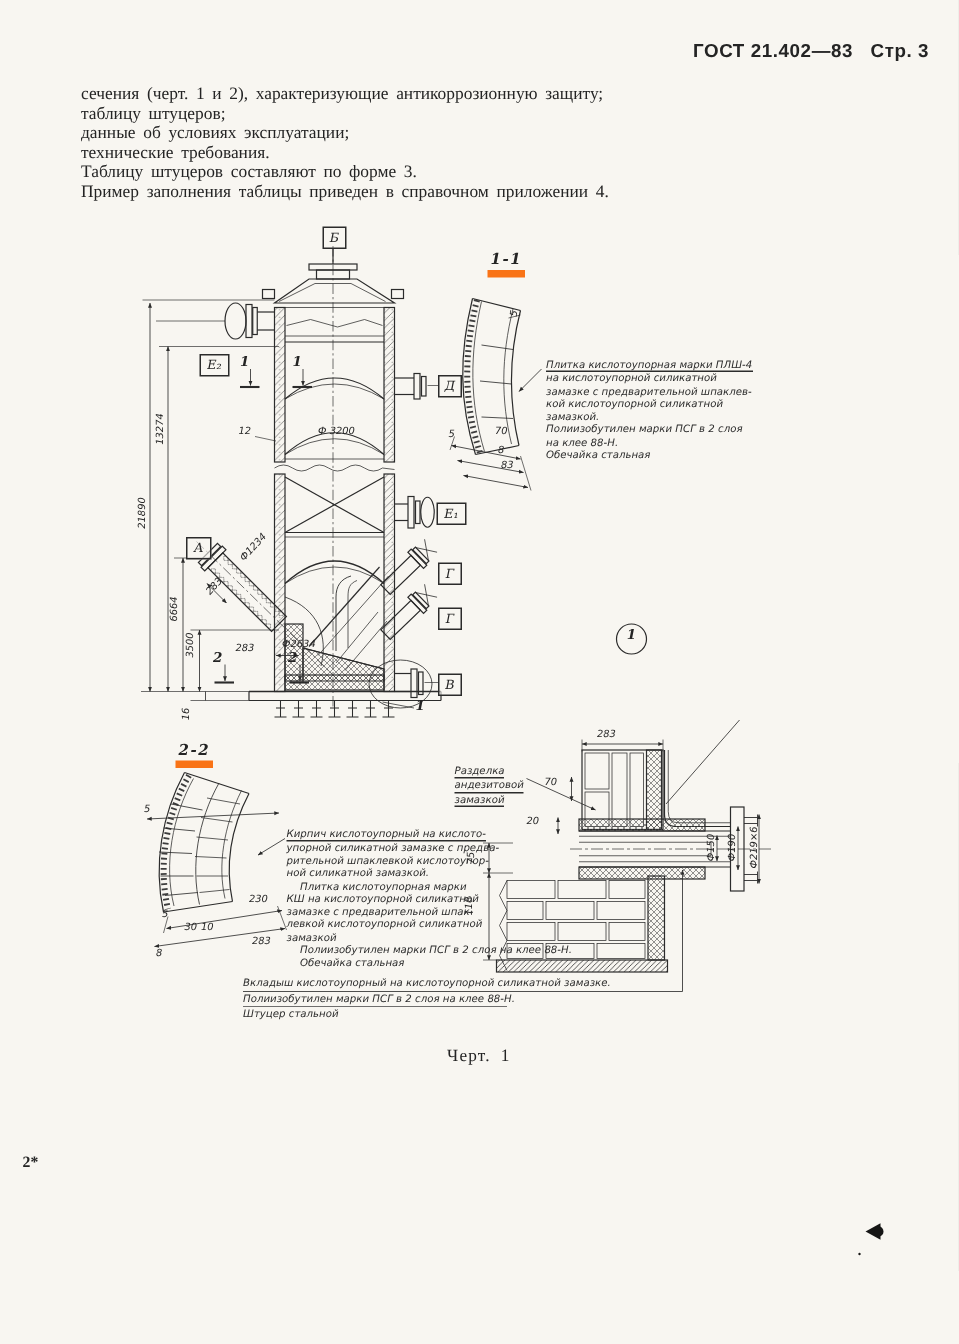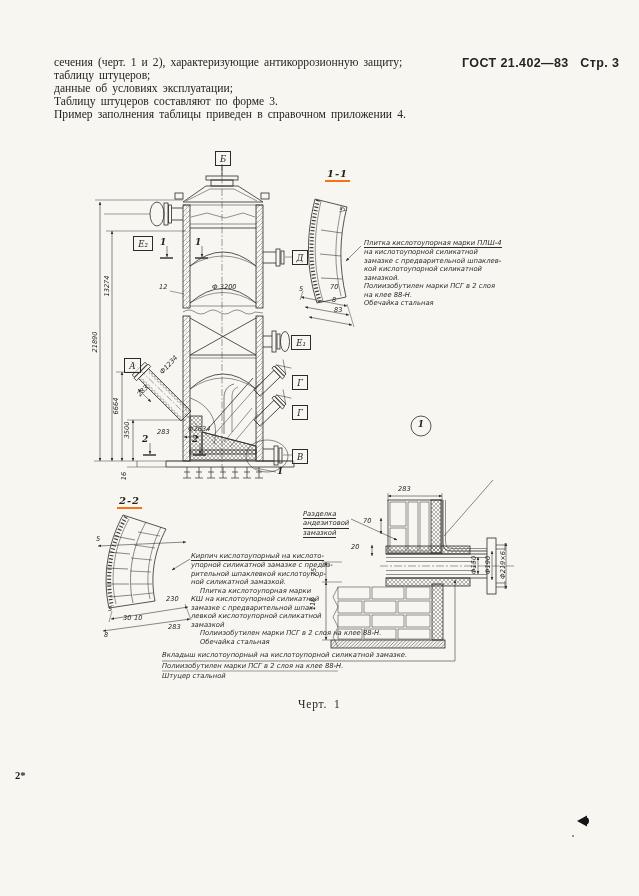--- a/index.html
+++ b/index.html
@@ -11,41 +11,42 @@
   .ann{font:italic 6.8px/8.45px "DejaVu Sans",sans-serif;color:#2c2c2c;white-space:nowrap;}
   .ann .ln{white-space:nowrap;}
   .ann .ind{padding-left:9px;font-style:italic;}
   .ulb{border-bottom:.8px solid #2c2c2c;width:fit-content;}
   .dim{position:absolute;font:italic 6.6px/1 "DejaVu Sans",sans-serif;color:#272727;white-space:nowrap;}
   .rot{transform:translate(-50%,-50%) rotate(-90deg);}
   .rot47{transform:translate(-50%,-50%) rotate(-47deg);}
   .rot80{transform:translate(-50%,-50%) rotate(-80deg);}
   .box{position:absolute;border:1px solid #2b2b2b;display:flex;align-items:center;justify-content:center;
        font:italic 8.5px "DejaVu Serif",serif;background:rgba(248,246,241,.6);}
-  .sec{position:absolute;font:italic bold 10px "DejaVu Serif",serif;border-bottom:2px solid #f97316;
+  .sec{position:absolute;font:italic bold 10px "DejaVu Serif",serif;border-bottom:5px solid #f97316;
        padding:0 2px 1px 2px;letter-spacing:1px;}
   .mark{position:absolute;font:italic bold 9px "DejaVu Serif",serif;}
   .cap{font:11.5px "Liberation Serif",serif;letter-spacing:.8px;word-spacing:3px;}
   .pmark{font:bold 10.5px "Liberation Serif",serif;}
   svg{position:absolute;left:0;top:0;}
 </style>
 </head>
 <body>
 
 <div class="page">
 
-  <div class="abs hdr" style="left:462px;top:27px;margin-top:29px;">
+  <div class="abs hdr" style="left:462px;top:27px;">
     <span>ГОСТ 21.402—83</span>&nbsp;&nbsp;
     <span>Стр. 3</span>
   </div>
 
   <div class="abs intro" style="left:54px;top:56px;">
     <div>сечения (черт. 1 и 2), характеризующие антикоррозионную защиту;</div>
     <div>таблицу штуцеров;</div>
     <div>данные об условиях эксплуатации;</div>
+    <div>технические требования.</div>
     <div>Таблицу штуцеров составляют по форме 3.</div>
     <div>Пример заполнения таблицы приведен в справочном приложении 4.</div>
   </div>
 
   <svg width="639" height="896" viewBox="0 0 639 896">
     <defs>
       <marker id="ar" viewBox="0 0 10 10" refX="9.5" refY="5" markerWidth="6" markerHeight="6" orient="auto-start-reverse">
         <path d="M0,1 L10,5 L0,9 z" fill="#2b2b2b"></path>
       </marker>
       <pattern id="xh" width="4" height="4" patternUnits="userSpaceOnUse">

